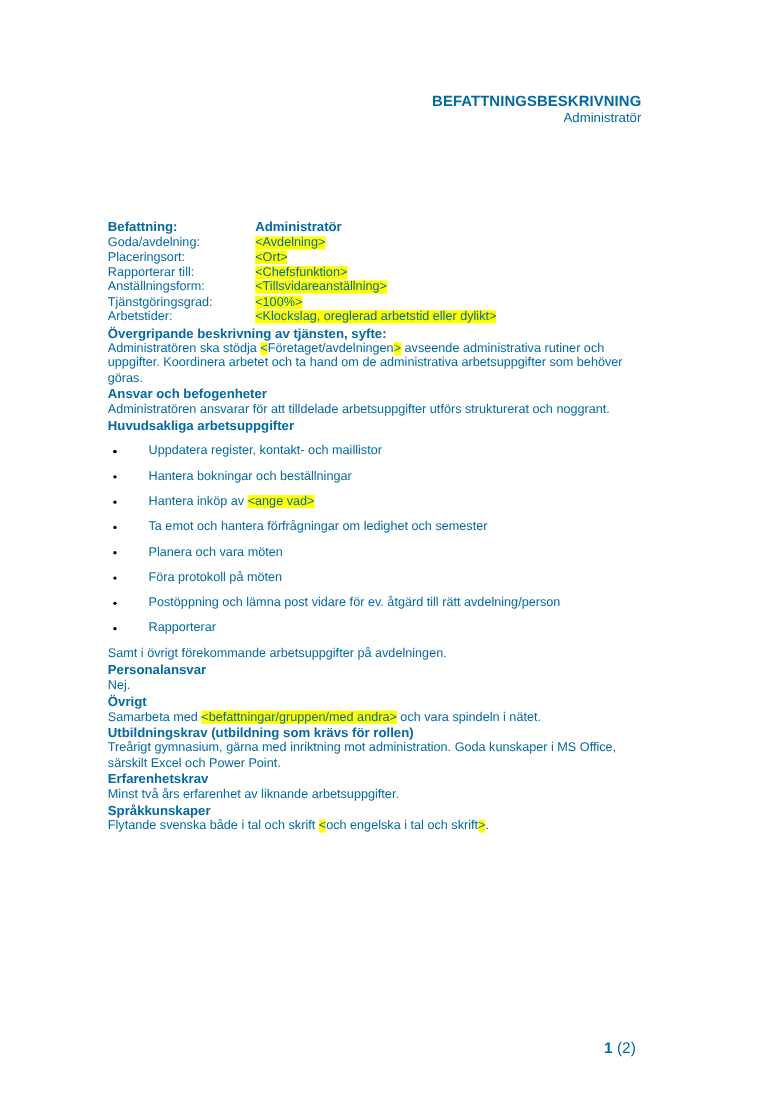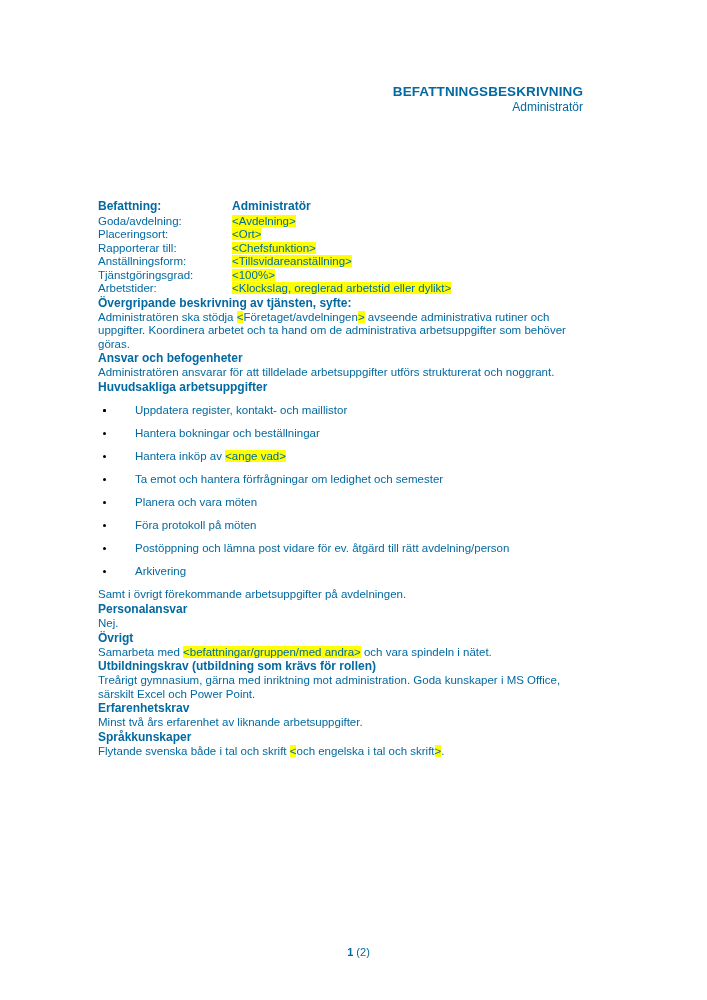--- a/index.html
+++ b/index.html
@@ -115,25 +115,25 @@
     border-radius: 50%;
   }
 
   .after-list {
     margin-top: 4px;
   }
 
   
   .footer {
     position: absolute;
-    left: 114px;
+    left: 89px;
     top: 946px;
     width: 489px;
-    text-align: center;
-    font-size: 11px;
+    text-align: right;
+    font-size: 14px;
     line-height: 13px;
   }
   .footer .pno {
     font-weight: bold;
   }
 </style>
 </head>
 <body>
 
 <div class="page">
@@ -187,21 +187,21 @@
     <h2 class="sec sec-gap">Huvudsakliga arbetsuppgifter</h2>
     <ul class="tasks">
         <li><span class="dot"></span></li>
         <li><span class="dot"></span><span>Uppdatera register, kontakt- och maillistor</span></li>
         <li><span class="dot"></span><span>Hantera bokningar och beställningar</span></li>
         <li><span class="dot"></span><span>Hantera inköp av </span><span class="hl">&lt;ange vad&gt;</span></li>
         <li><span class="dot"></span><span>Ta emot och hantera förfrågningar om ledighet och semester</span></li>
         <li><span class="dot"></span><span>Planera och vara möten</span></li>
         <li><span class="dot"></span><span>Föra protokoll på möten</span></li>
         <li><span class="dot"></span><span>Postöppning och lämna post vidare för ev. åtgärd till rätt avdelning/person</span></li>
-        <li><span class="dot"></span><span>Arkivering</span></li>
+        <li><span class="dot"></span><span>Rapporterar</span></li>
       </ul>
     <p class="para after-list">Samt i övrigt förekommande arbetsuppgifter på avdelningen.</p>
 
     <h2 class="sec sec-gap">Personalansvar</h2>
     <p class="para">Nej.</p>
 
     <h2 class="sec sec-gap">Övrigt</h2>
     <p class="para"><span>Samarbeta med </span><span class="hl">&lt;befattningar/gruppen/med andra&gt;</span><span> och vara spindeln i nätet.</span></p>
 
     <h2 class="sec sec-gap">Utbildningskrav (utbildning som krävs för rollen)</h2>

